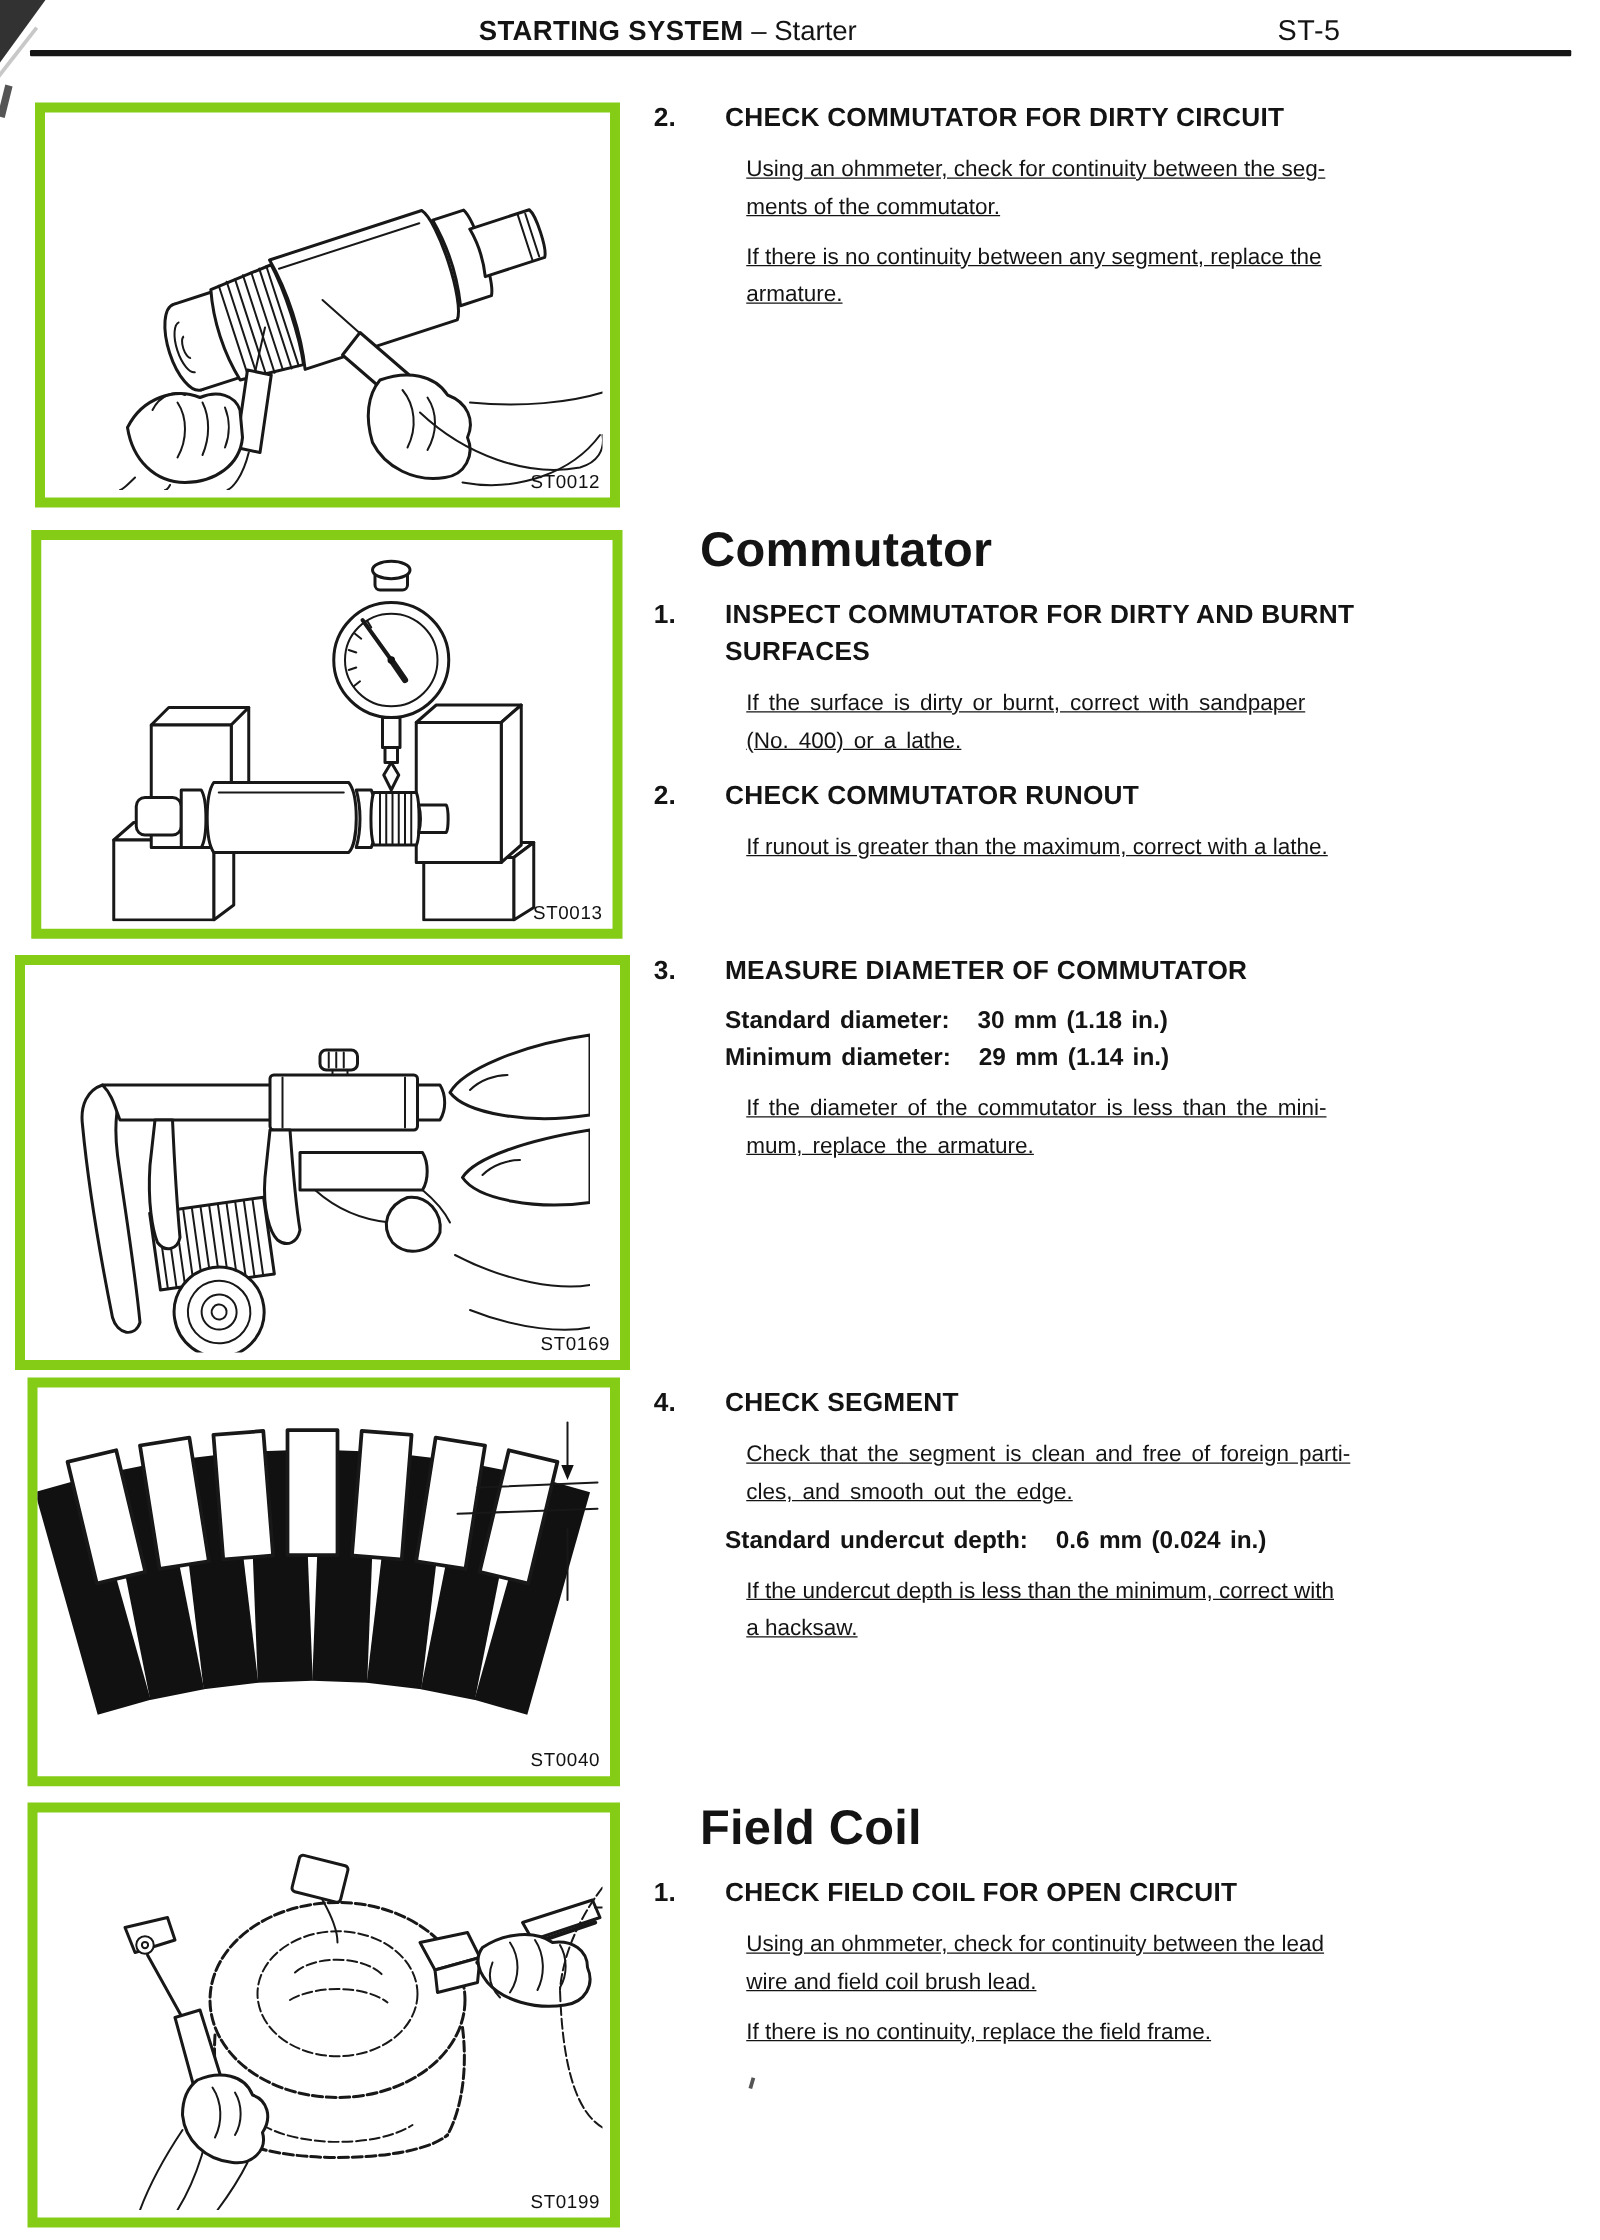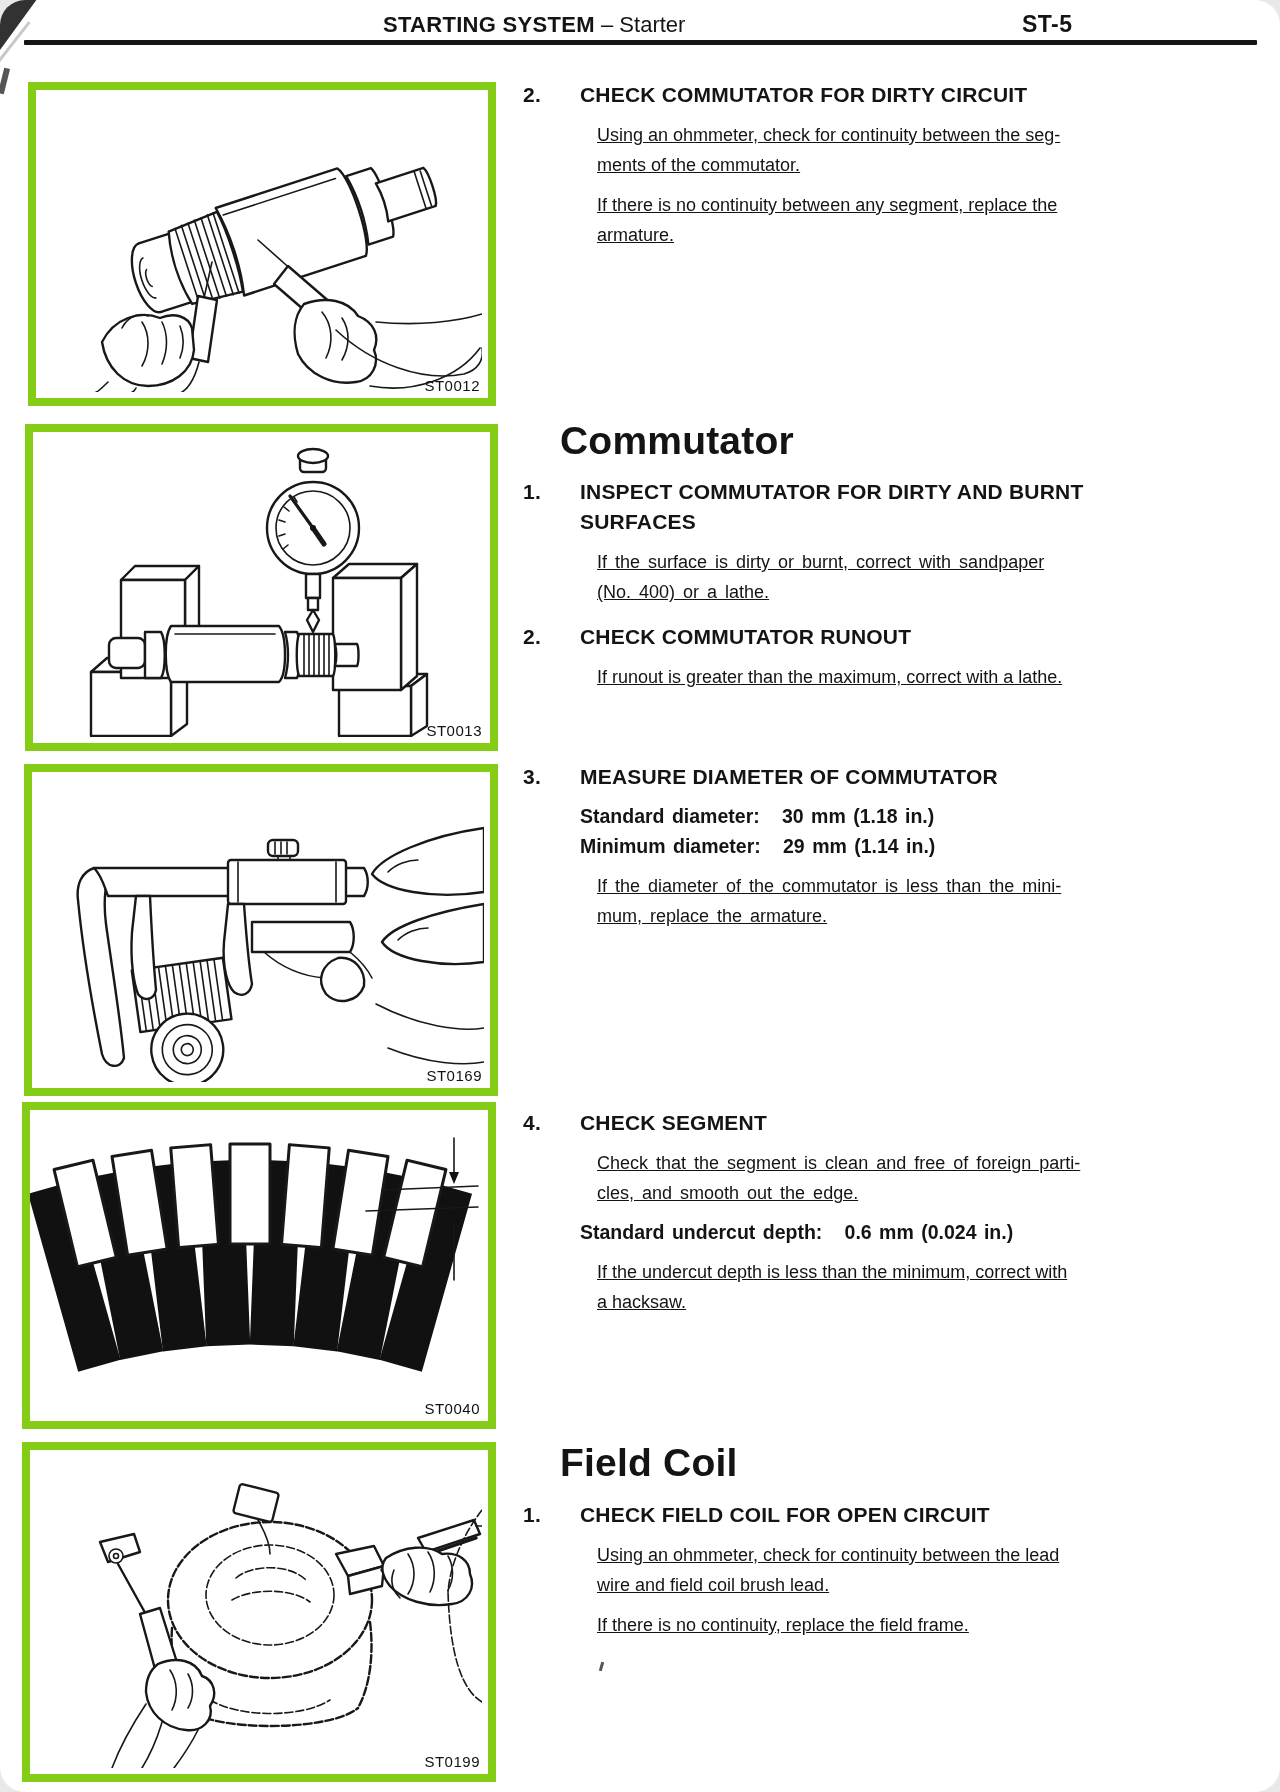--- a/index.html
+++ b/index.html
@@ -1,23 +1,23 @@
 <!DOCTYPE html>
 <html><head>
 <meta charset="utf-8">
 <style>
   html,body{margin:0;padding:0;background:#e8e8e6;}
   .page{
     position:relative;width:1280px;height:1792px;background:#ffffff;
-    font-family:"Liberation Sans", sans-serif;color:#141414;overflow:hidden;border-radius:25px;
+    font-family:"Liberation Sans", sans-serif;color:#141414;overflow:hidden;
   }
   
   .hdr-title{position:absolute;top:12px;left:383px;font-size:22px;line-height:26px;white-space:pre;}
   .hdr-title b{font-weight:bold;letter-spacing:.3px;}
-  .hdr-page{position:absolute;top:11px;left:1022px;font-size:23px;font-weight:bold;letter-spacing:.5px;}
+  .hdr-page{position:absolute;top:11px;left:1022px;font-size:23px;font-weight:normal;letter-spacing:.5px;}
   .hdr-rule{position:absolute;top:40px;left:24px;width:1233px;height:5px;background:#151515;border-radius:1px;}
   
   .art1{position:absolute;left:-14px;top:-26px;width:34px;height:86px;background:#1c1c1c;transform:rotate(36deg);opacity:.9;}
   .art2{position:absolute;left:1px;top:68px;width:6px;height:26px;background:#2a2a2a;transform:rotate(14deg);opacity:.8;}
   .art3{position:absolute;left:10px;top:16px;width:3px;height:58px;background:#9a9a9a;transform:rotate(38deg);opacity:.55;}
   .art4{position:absolute;left:600px;top:1662px;width:3px;height:9px;background:#555;transform:rotate(16deg);}
   
   .fig{position:absolute;border:8px solid #84cc16;background:#fff;}
   .fig svg{position:absolute;left:0;top:0;}
   .figcode{position:absolute;right:8px;bottom:4px;font-size:15px;letter-spacing:.5px;color:#111;}
@@ -123,21 +123,21 @@
       <path class="wf" d="M138,194 H246 C254,204 254,242 246,250 H138 C131,240 131,204 138,194 Z"></path>
       <path class="thin" d="M142,202 H242"></path>
       <path class="wf" d="M252,200 H264 C268,208 268,238 264,246 H252 C256,232 256,214 252,200 Z"></path>
       <path class="wf" d="M266,202 H300 C303,208 303,240 300,244 H266 C263,236 263,210 266,202 Z"></path>
       <path class="thin" d="M271,203 V243 M276,203 V243 M281,203 V243 M286,203 V243 M291,203 V243 M296,203 V243"></path>
       <path class="wf" d="M302,212 H324 C326,215 326,231 324,234 H302 C304,226 304,220 302,212 Z"></path>
     </svg>
     <span class="figcode">ST0013</span>
   </div>
 
-  <div class="fig" style="left:24px;top:764px;width:458px;height:316px;">
+  <div class="fig" style="left:12px;top:764px;width:458px;height:316px;padding-left:18px;">
     <svg width="452" height="310" viewBox="0 0 452 310">
 
       <g transform="rotate(-8 150 240)">
         <path class="wf" d="M106,192 H198 V254 H106 Z"></path>
         <path class="thin" d="M112,193 V253 M119,193 V253 M126,193 V253 M133,193 V253 M140,193 V253 M147,193 V253 M154,193 V253 M161,193 V253 M168,193 V253 M175,193 V253 M182,193 V253 M189,193 V253"></path>
         <circle class="wf" cx="150" cy="278" r="36"></circle>
         <circle class="thin" cx="150" cy="278" r="25"></circle>
         <circle class="thin" cx="150" cy="278" r="14"></circle>
         <circle class="thin" cx="150" cy="278" r="6"></circle>
       </g>

